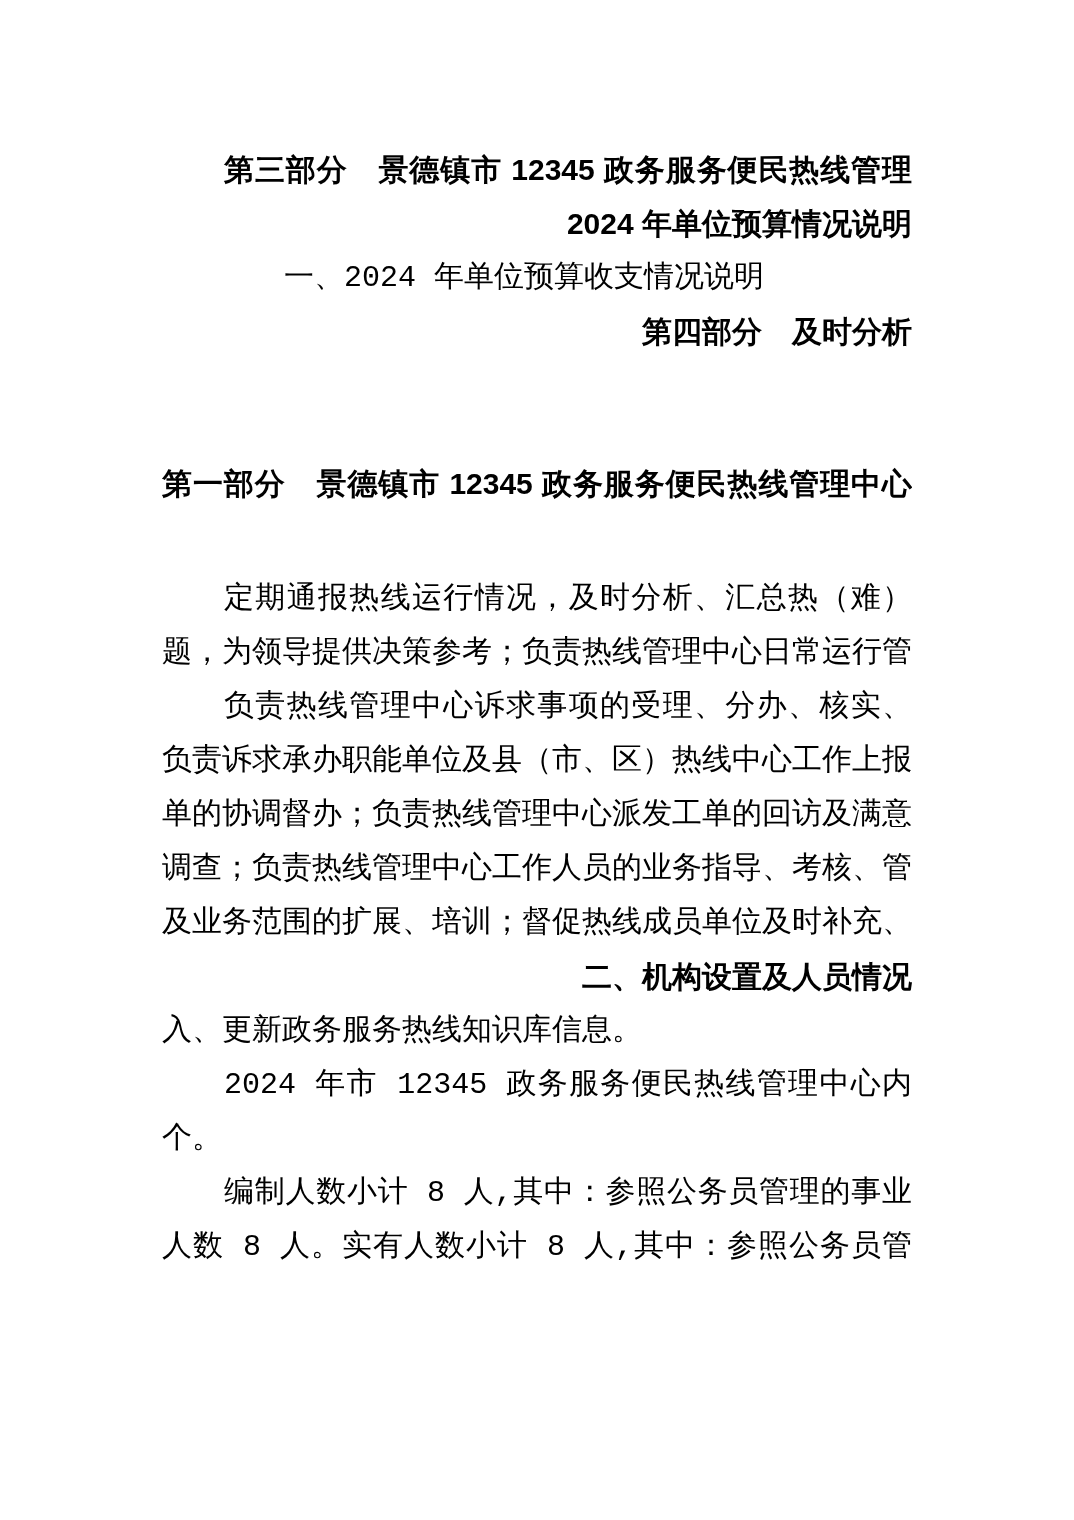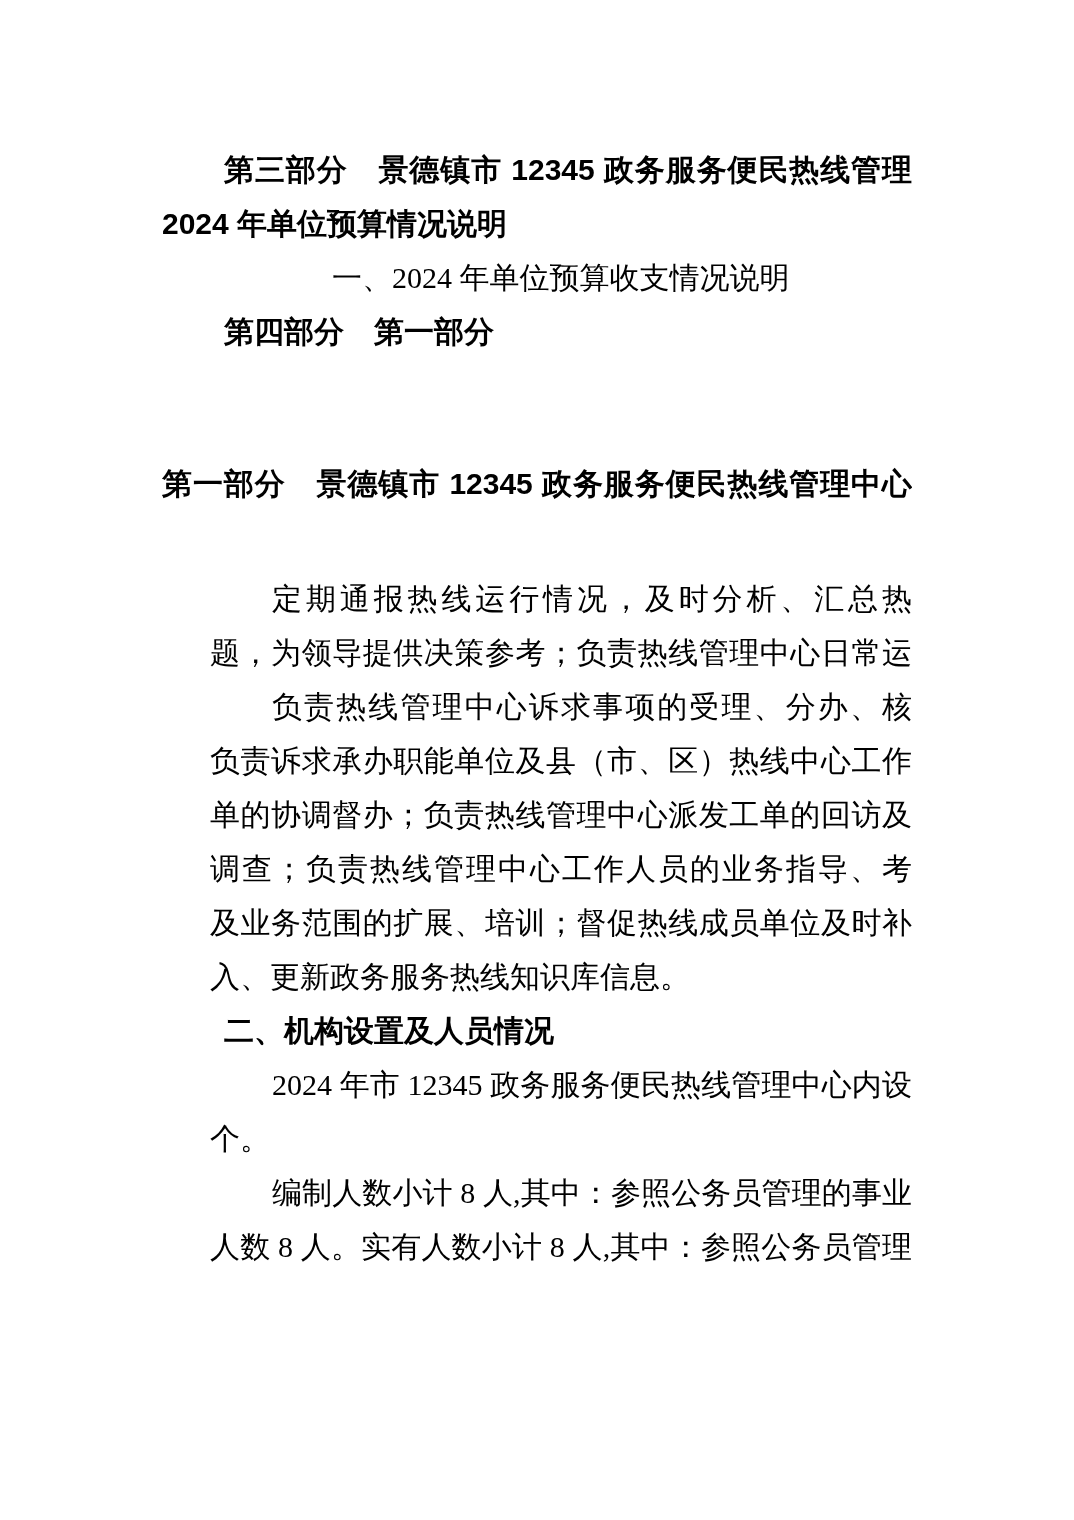--- a/index.html
+++ b/index.html
@@ -24,25 +24,25 @@
   .line {
     font-size: 30px;
     line-height: 54px;
     height: 54px;
     white-space: nowrap;
     color: #000000;
   }
   .hei {
     font-family: "Liberation Sans", "DejaVu Sans", sans-serif;
     font-weight: 700;
+    text-align: right;
   }
   .song {
-    font-family: Liberation Serif, serif;
+    font-family: Liberation Mono, monospace;
     font-weight: 400;
-    margin-left: 48px;
   }
   .ind2 { text-indent: 62px; }
   .ind4 { text-indent: 122px; }
   .fill {
     white-space: normal;
     text-align: justify;
     text-align-last: justify;
     text-justify: inter-character;
     overflow: hidden;
   }
@@ -54,39 +54,39 @@
 <body>
 
 <div class="page">
   <div class="content">
 
     <div class="line hei ind2 fill">第三部分　景德镇市 12345 政务服务便民热线管理中心</div>
     <div class="line hei">2024 年单位预算情况说明</div>
 
     <div class="line song ind4">一、2024 年单位预算收支情况说明</div>
 
-    <div class="line hei ind2">第四部分　第一部分</div>
+    <div class="line hei ind2">第四部分　及时分析</div>
 
     <div class="spacer-a"></div>
 
     <div class="line hei title-line fill">第一部分　景德镇市 12345 政务服务便民热线管理中心概况</div>
 
     <div class="spacer-b"></div>
 
 
     <div class="line song ind2 fill">定期通报热线运行情况，及时分析、汇总热（难）点问</div>
     <div class="line song fill">题，为领导提供决策参考；负责热线管理中心日常运行管理；</div>
     <div class="line song ind2 fill">负责热线管理中心诉求事项的受理、分办、核实、检查，</div>
     <div class="line song fill">负责诉求承办职能单位及县（市、区）热线中心工作上报工</div>
     <div class="line song fill">单的协调督办；负责热线管理中心派发工单的回访及满意度</div>
     <div class="line song fill">调查；负责热线管理中心工作人员的业务指导、考核、管理</div>
     <div class="line song fill">及业务范围的扩展、培训；督促热线成员单位及时补充、录</div>
+    <div class="line hei ind2">二、机构设置及人员情况</div>
+
     <div class="line song">入、更新政务服务热线知识库信息。</div>
-
-    <div class="line hei ind2">二、机构设置及人员情况</div>
 
     <div class="line song ind2 fill">2024 年市 12345 政务服务便民热线管理中心内设处室 0</div>
     <div class="line song">个。</div>
     <div class="line song ind2 fill">编制人数小计 8 人,其中：参照公务员管理的事业编制</div>
     <div class="line song fill">人数 8 人。实有人数小计 8 人,其中：参照公务员管理的事</div>
 
   </div>
 </div>
 
 </body></html>

